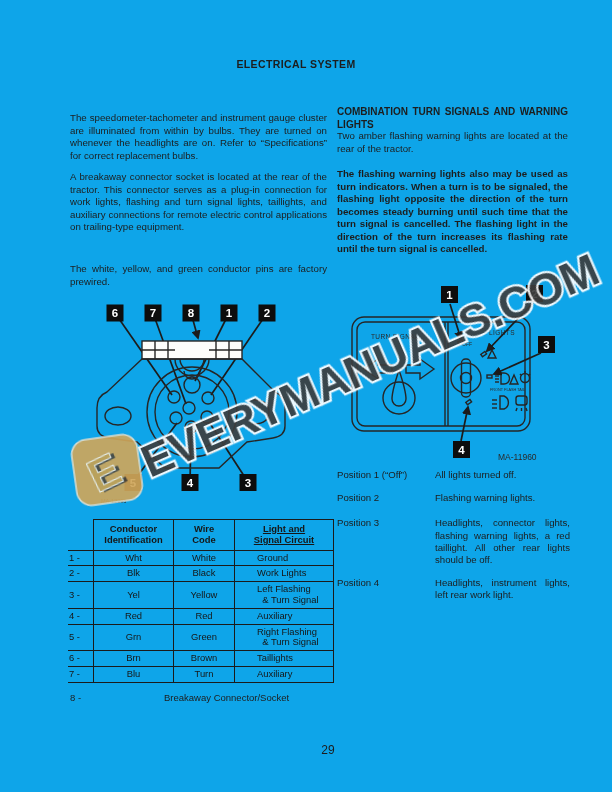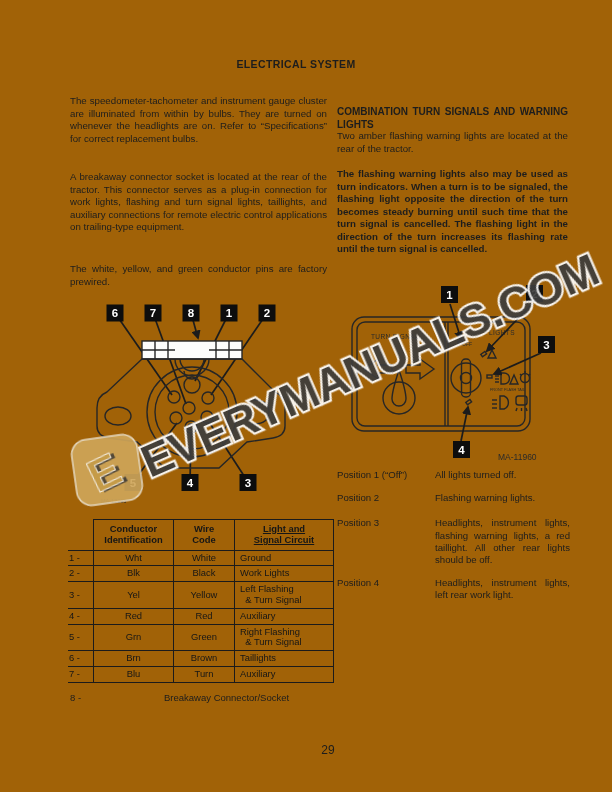--- a/index.html
+++ b/index.html
@@ -1,43 +1,43 @@
 <!DOCTYPE html>
 <html><head>
 <meta charset="utf-8">
 <style>
   html,body{margin:0;padding:0;background:#e8e8e8;}
-  .page{position:relative;width:612px;height:792px;background:#a16207;
+  .page{position:relative;width:612px;height:792px;background:#0ea5e9;
         font-family:"Liberation Sans",sans-serif;color:#1d1d1d;overflow:hidden;
         margin:0 auto;box-shadow:0 0 6px rgba(0,0,0,.25);}
   .hdr{position:absolute;top:58px;left:0;width:592px;text-align:center;
        font-size:10.5px;font-weight:bold;letter-spacing:.4px;}
   .para{position:absolute;text-align:justify;font-size:9.7px;line-height:12.5px;}
   .pl{left:70px;width:257px;}
   .pr{left:337px;width:231px;}
-  #lp1{top:95px;} #lp2{top:171px;} #lp3{top:263px;}
+  #lp1{top:112px;} #lp2{top:171px;} #lp3{top:263px;}
   #rhead{top:106px;font-weight:bold;font-size:10px;line-height:12.5px;text-align:justify;}
   #rp1{top:130px;} #rp2{top:168px;font-weight:bold;}
   .fig{position:absolute;z-index:1;}
   #connfig{left:85px;top:296px;}
   #swfig{left:340px;top:280px;}
   .positions{position:absolute;left:337px;top:469px;width:233px;font-size:9.6px;line-height:12.2px;}
   .positem{display:flex;margin-bottom:11px;justify-content:flex-end;}
   .plabel{width:98px;flex-shrink:0;}
   .pdesc{flex:1;text-align:justify;}
   .ctable{position:absolute;left:68px;top:519px;border-collapse:collapse;
           font-size:9.4px;line-height:10.8px;color:#161616;}
   .ctable th,.ctable td{border:1.5px solid #1b1b1b;white-space:pre-line;
           padding:2px 2px;text-align:center;vertical-align:middle;}
   .ctable th{font-weight:bold;padding:4px 2px;}
   .ctable .gut{border:none;border-bottom:1.5px solid #1b1b1b;width:22px;
           text-align:left;padding-left:1px;}
   .ctable thead .gut{border-bottom:1.5px solid #1b1b1b;}
   .w1{width:75px;} .w2{width:56px;} .w3{width:94px;text-decoration:underline;}
-  .ctable td.cir{text-align:left;padding-left:5px;}
+  .ctable td.cir{text-align:left;padding-left:22px;}
   .tfoot{position:absolute;left:70px;top:692px;display:flex;font-size:9.5px;}
   .tfoot .fnum{width:26px;}
   .tfoot .ftxt{margin-left:24px;padding-left:44px;}
   .pagenum{position:absolute;left:300px;top:743px;width:56px;text-align:center;font-size:12px;}
   .wm{position:absolute;left:0;top:0;z-index:50;pointer-events:none;}
   .figline{stroke:#262626;stroke-width:1.4;fill:none;}
   .callout-sq{fill:#0d0d0d;}
   .callout-n{fill:#ffffff;font-size:11.5px;font-weight:bold;text-anchor:middle;
              font-family:"Liberation Sans",sans-serif;}
   .leader{stroke:#1c1c1c;stroke-width:1.7;fill:none;}
@@ -239,21 +239,21 @@
     <div class="positem">
       <div class="plabel">Position 1 (“Off”)</div>
       <div class="pdesc">All lights turned off.</div>
     </div>
     <div class="positem" style="margin-bottom:13px;">
       <div class="plabel">Position 2</div>
       <div class="pdesc">Flashing warning lights.</div>
     </div>
     <div class="positem">
       <div class="plabel">Position 3</div>
-      <div class="pdesc">Headlights, instrument lights, flashing warning lights, a red taillight. All other rear lights should be off.</div>
+      <div class="pdesc">Headlights, connector lights, flashing warning lights, a red taillight. All other rear lights should be off.</div>
     </div>
     <div class="positem">
       <div class="plabel">Position 4</div>
       <div class="pdesc">Headlights, instrument lights, left rear work light.</div>
     </div>
   </div>
 
   <table class="ctable">
     <thead>
       <tr>

